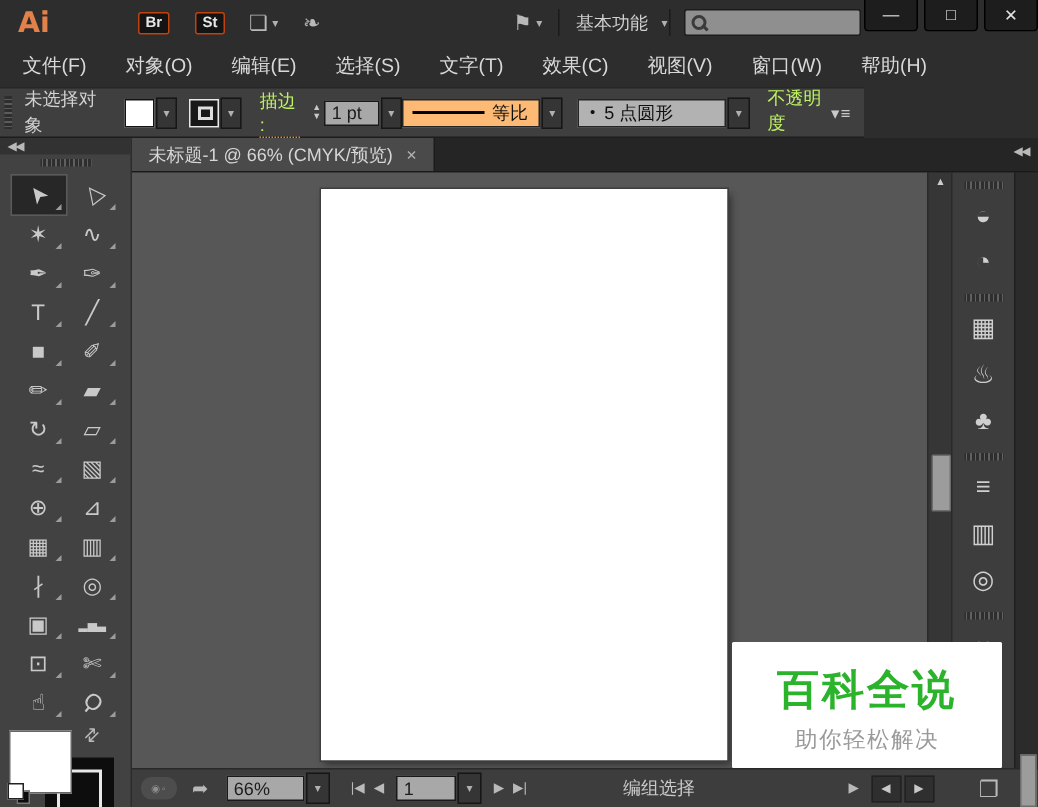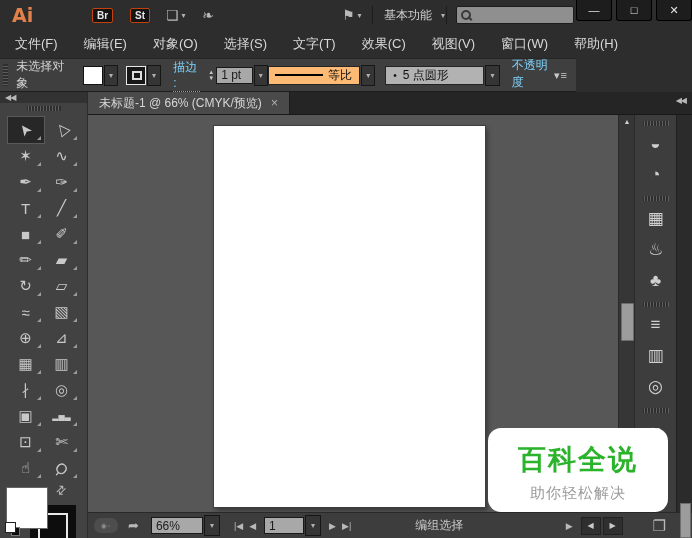--- a/index.html
+++ b/index.html
@@ -31,21 +31,21 @@
               border-top:1px solid #262626;border-bottom:1px solid #1d1d1d;box-sizing:border-box;
               display:flex;align-items:center;}
   .ribbed-v{width:6px;height:22px;margin-left:3px;
             background:repeating-linear-gradient(0deg,#2e2e2e 0 1px,#5c5c5c 1px 2px,#2e2e2e 2px 3px);}
   .cb-label{margin:0 14px 0 8px;color:#d2d2d2;}
   .swatch-fill{width:20px;height:17px;background:#fff;border:1px solid #141414;}
   .swatch-stroke{width:20px;height:17px;background:#181818;border:1px solid #e8e8e8;position:relative;margin-left:8px;}
   .swatch-stroke::after{content:'';position:absolute;left:5px;top:4px;width:6px;height:5px;border:2px solid #ddd;}
   .ddbtn{width:14px;height:19px;background:#353535;border:1px solid #161616;display:flex;align-items:center;
          justify-content:center;margin-left:1px;}
-  .link{color:#7dd3fc;border-bottom:1px dotted #d8913f;padding-bottom:1px;margin-left:12px;}
+  .link{color:#bef264;border-bottom:1px dotted #d8913f;padding-bottom:1px;margin-left:12px;}
   .stepper{display:flex;flex-direction:column;margin-left:8px;line-height:6px;}
   .stepper span{font-size:6px;color:#c8c8c8;}
   .field{height:17px;background:#a8a8a8;color:#1c1c1c;border:1px solid #191919;display:flex;align-items:center;
          padding:0 4px;box-sizing:border-box;}
   .w40{width:40px;}  .w52{width:52px;}
   .profile-sel{height:19px;width:104px;background:#fdba74;border:1px solid #242424;
                display:flex;align-items:center;box-sizing:border-box;}
   .profile-line{width:48px;height:2px;background:#000;margin:0 5px 0 6px;}
   .profile-sel .lbl{color:#101010;font-size:12px;}
   .brush-sel{margin-left:10px;height:19px;width:112px;background:#b2b2b2;border:1px solid #242424;
@@ -97,21 +97,21 @@
              border-top:1px solid #292929;box-sizing:border-box;display:flex;align-items:center;}
   .sb-icon{color:#b9b9b9;font-size:13px;}
   .preview-btn{margin-left:6px;width:24px;height:15px;background:#4d4d4d;border-radius:7px;display:flex;
                align-items:center;justify-content:center;font-size:7px;color:#8e8e8e;letter-spacing:1px;}
   .sb-nav{color:#b9b9b9;font-size:9px;margin-left:6px;}
   .sb-status{margin-left:64px;color:#c9c9c9;}
   .tabscroll{display:flex;gap:2px;margin-right:30px;}
   .tabscroll span{width:18px;height:16px;background:#2f2f2f;border:1px solid #212121;display:flex;align-items:center;
                   justify-content:center;font-size:8px;color:#c9c9c9;}
   
-  .watermark{position:absolute;left:488px;top:428px;width:180px;height:84px;background:#fff;border-radius:13px;
+  .watermark{position:absolute;left:488px;top:428px;width:180px;height:84px;background:#fff;border-radius:1px;
              z-index:50;text-align:center;}
   .wm-title{margin-top:13px;font-size:28px;font-weight:bold;color:#2cb32c;letter-spacing:2px;}
   .wm-sub{margin-top:5px;font-size:15px;color:#9a9a9a;letter-spacing:1px;}
 </style>
 </head>
 <body>
 
 <div id="app">
 
   <div class="titlebar">
@@ -145,22 +145,22 @@
     </div>
     <div class="winbtns">
       <span class="winbtn">—</span>
       <span class="winbtn">□</span>
       <span class="winbtn">✕</span>
     </div>
   </div>
 
   <div class="menubar">
       <div class="menu-item">文件(F)</div>
+      <div class="menu-item">对象(O)</div>
       <div class="menu-item">编辑(E)</div>
-      <div class="menu-item">对象(O)</div>
       <div class="menu-item">选择(S)</div>
       <div class="menu-item">文字(T)</div>
       <div class="menu-item">效果(C)</div>
       <div class="menu-item">视图(V)</div>
       <div class="menu-item">窗口(W)</div>
       <div class="menu-item">帮助(H)</div>
     </div>
 
   <div class="controlbar">
     <div class="ribbed-v"></div>

